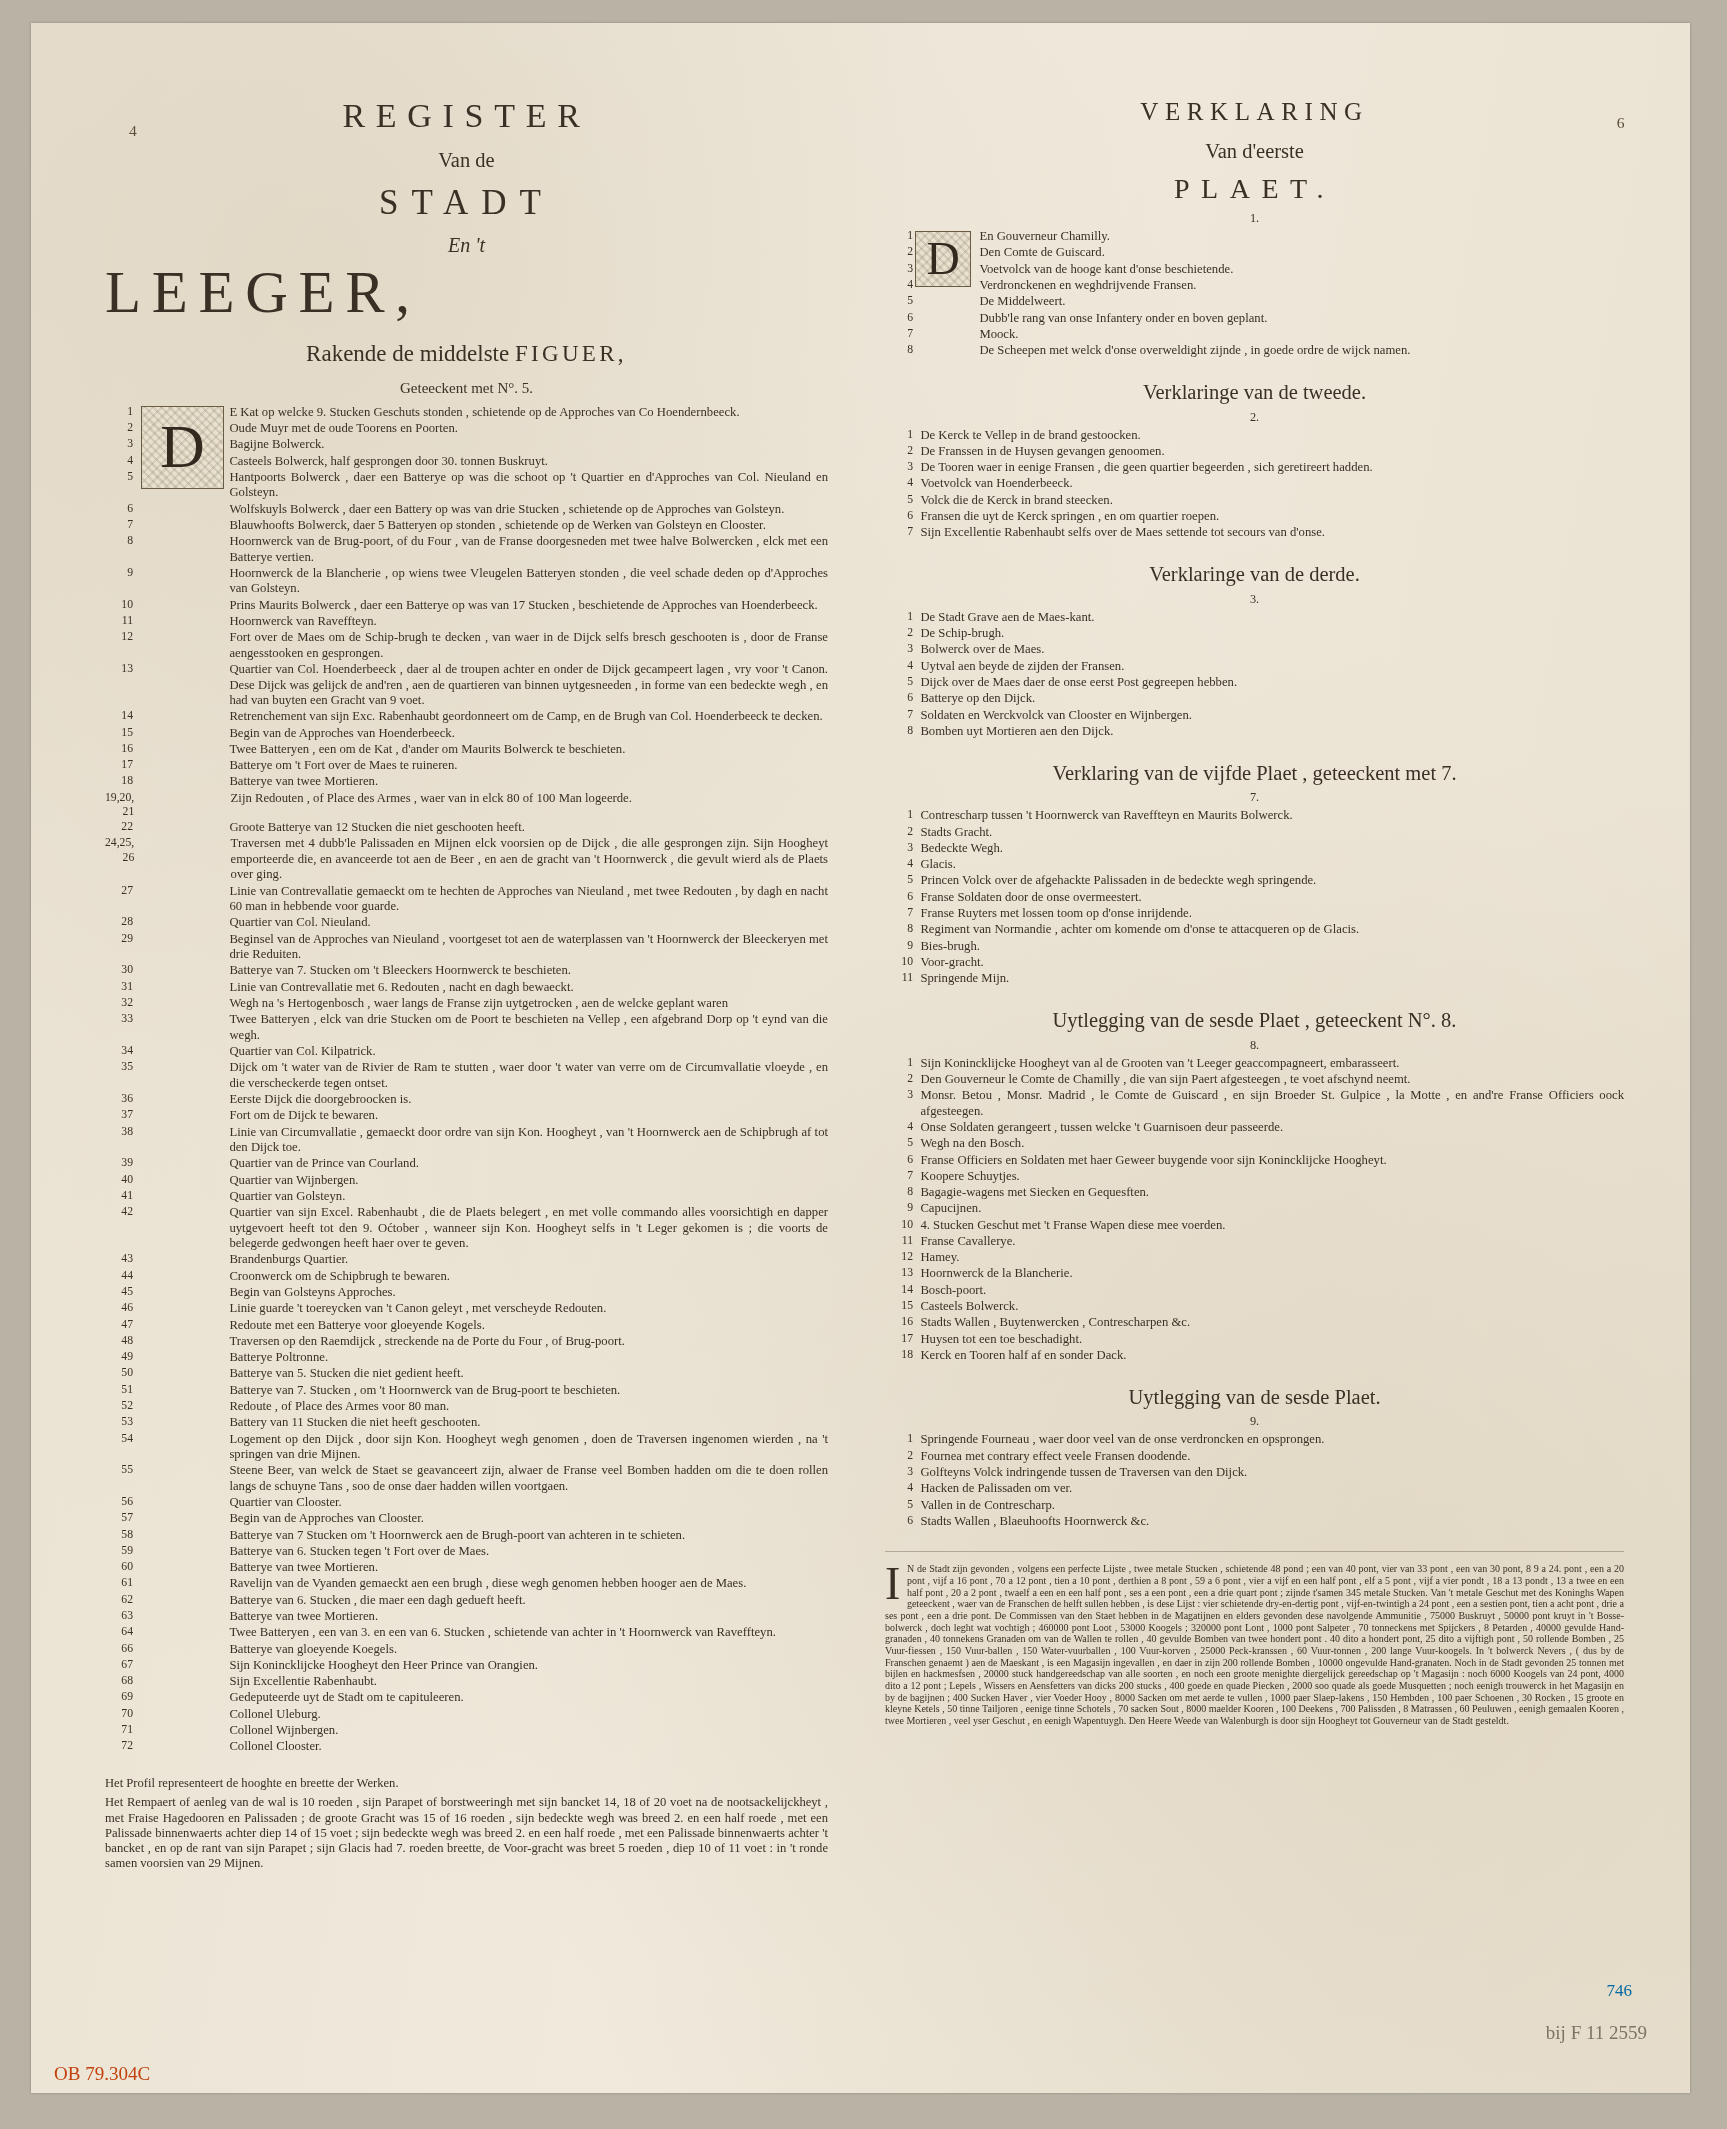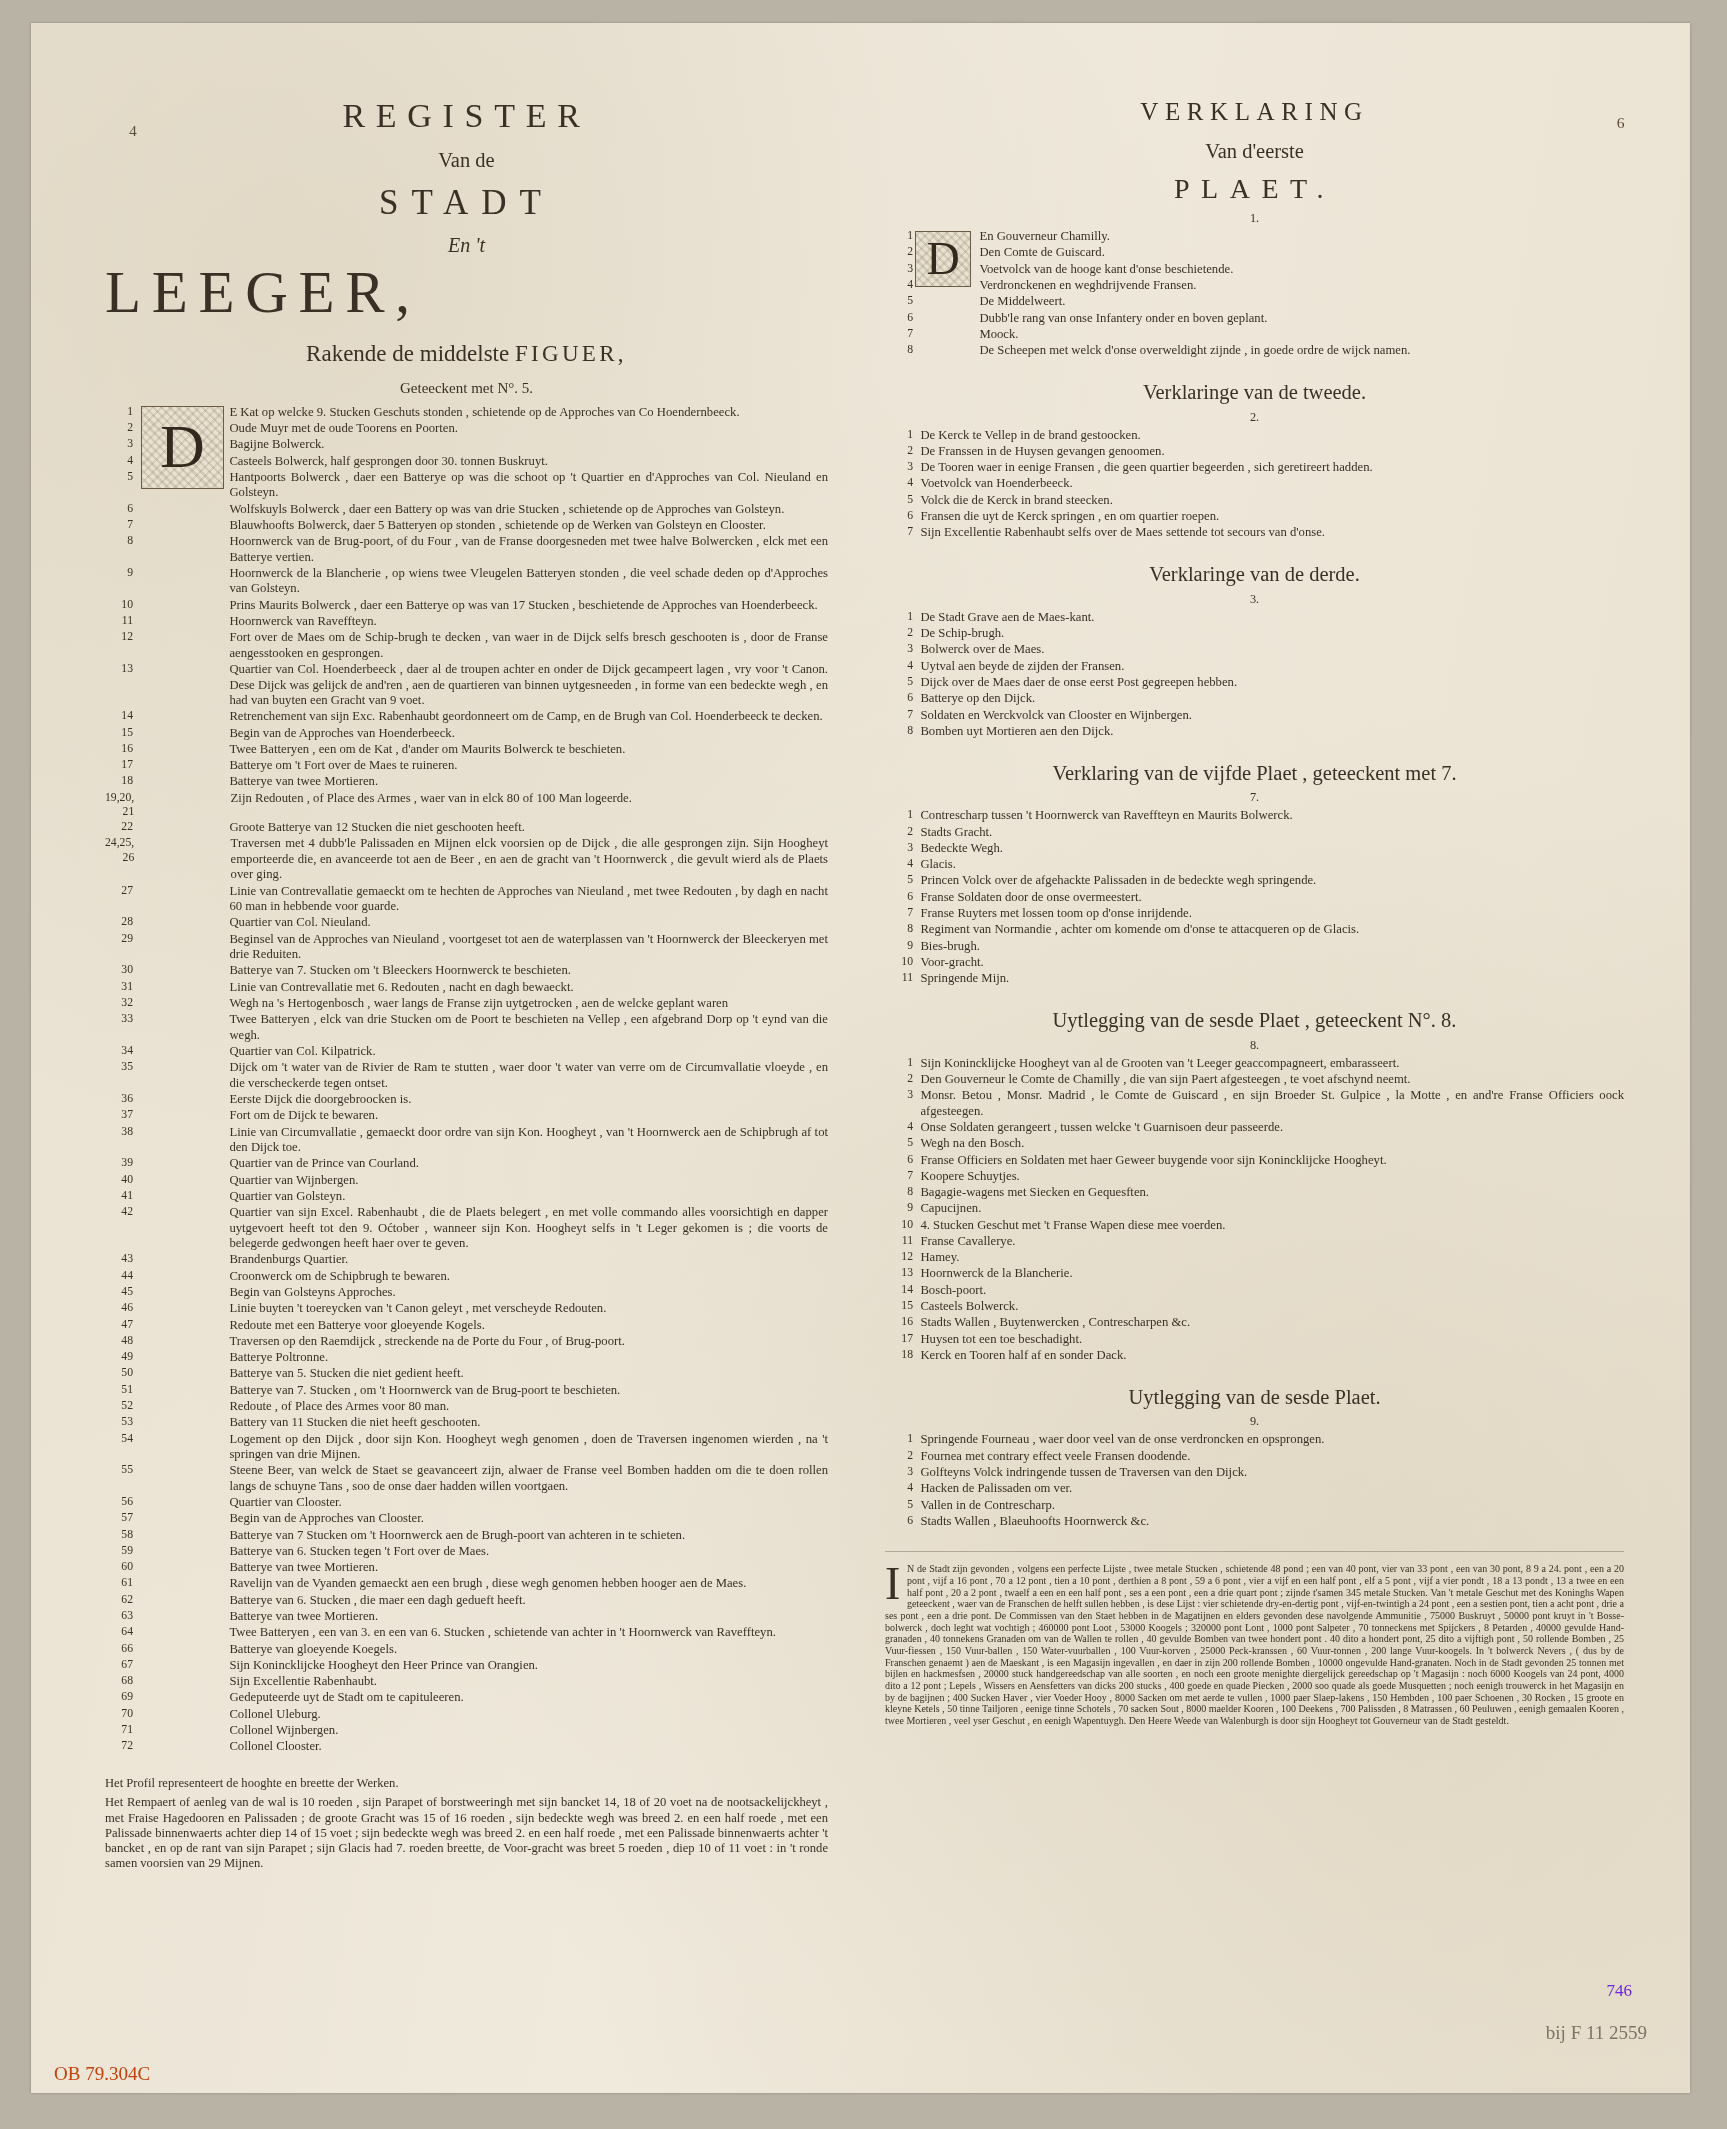--- a/index.html
+++ b/index.html
@@ -217,21 +217,21 @@
     padding: 3.3px 6.6px 0 0;
   }
 
   .pencil {
     position: absolute;
     font-family: "Liberation Serif", serif;
     color: #6b6152;
     font-size: 14px;
   }
   .pencil-bl { left: 23px; bottom: 8.2px; font-size: 19px; color: #c2410c; }
-  .pencil-br1 { right: 58px; bottom: 92px; font-size: 17px; color: #6d28d9; }
+  .pencil-br1 { right: 58px; bottom: 92px; font-size: 17px; color: #0369a1; }
   .pencil-br2 { right: 43px; bottom: 49px; font-size: 19px; color: #7d7463; }
   .sep { height: 8.2px; }
 </style>
 </head>
 <body>
 
 <div class="sheet">
   <div class="page">
 
     <div class="folio folio-left">4</div>
@@ -409,21 +409,21 @@
             <li class="entry">
               <span class="num">44</span>
               <span class="txt">Croonwerck om de Schipbrugh te bewaren.</span>
             </li>
             <li class="entry">
               <span class="num">45</span>
               <span class="txt">Begin van Golsteyns Approches.</span>
             </li>
             <li class="entry">
               <span class="num">46</span>
-              <span class="txt">Linie buyten 't toereycken van 't Canon geleyt , met verscheyde Redouten.</span>
+              <span class="txt">Linie guarde 't toereycken van 't Canon geleyt , met verscheyde Redouten.</span>
             </li>
             <li class="entry">
               <span class="num">47</span>
               <span class="txt">Redoute met een Batterye voor gloeyende Kogels.</span>
             </li>
             <li class="entry">
               <span class="num">48</span>
               <span class="txt">Traversen op den Raemdijck , streckende na de Porte du Four , of Brug-poort.</span>
             </li>
             <li class="entry">

